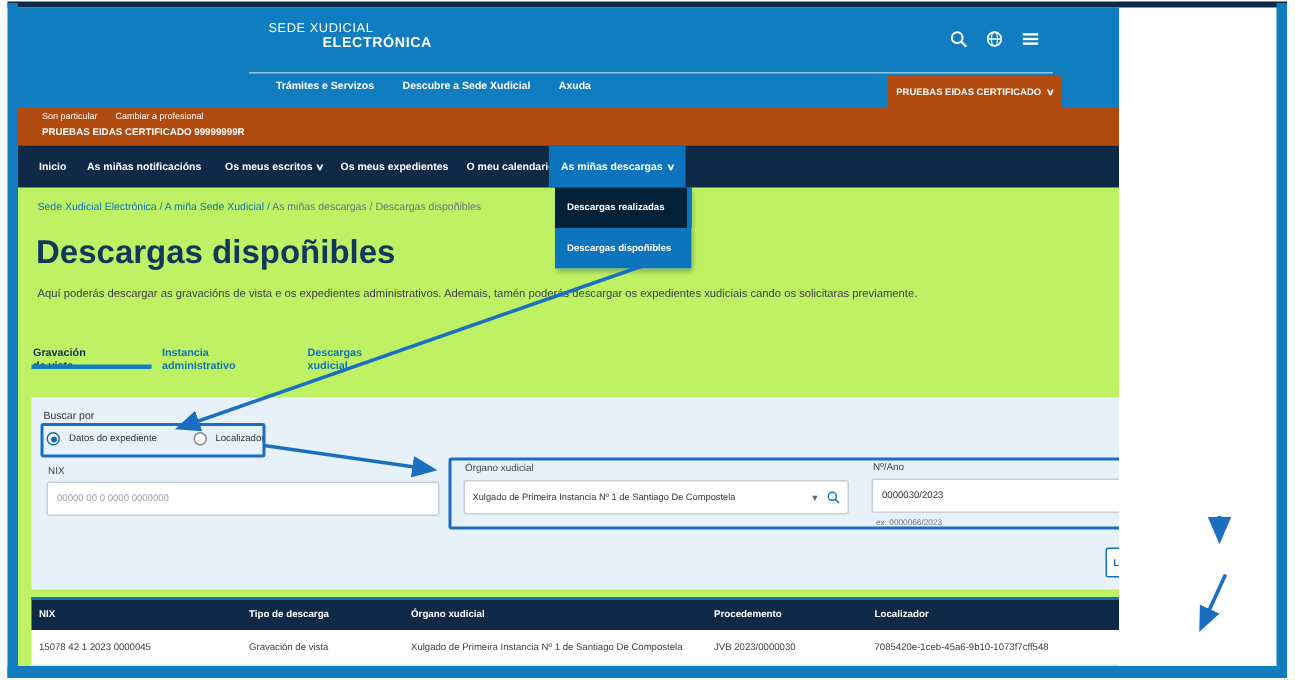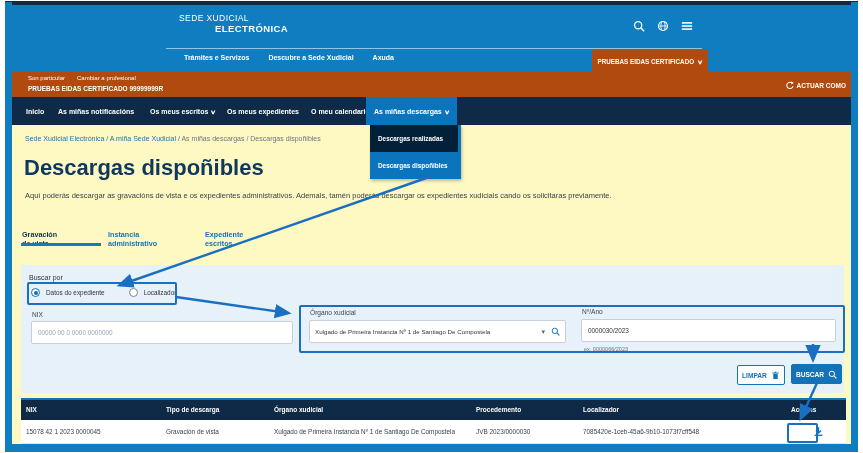--- a/index.html
+++ b/index.html
@@ -6,21 +6,21 @@
   html,body { width:863px; height:453px; background:#fff; overflow:hidden; position:relative;
     font-family:"Liberation Sans", sans-serif; }
 
   
   .frame { position:absolute; background:#0f7dc0; z-index:150; pointer-events:none; }
   .frame.top-dark { left:5px; top:1px; width:853px; height:4px; background:#0e2a47; }
   .frame.left  { left:5px; top:2px; width:7px; height:450px; }
   .frame.right { left:851px; top:2px; width:7px; height:450px; }
   .frame.bottom{ left:5px; top:444px; width:853px; height:8px; }
 
-  .page { position:absolute; left:12px; top:5px; width:839px; height:439px; background:#fef9c3; overflow:hidden; }
+  .page { position:absolute; left:12px; top:5px; width:734px; height:439px; background:#bef264; overflow:hidden; }
 
   
   .hdr { position:absolute; left:0; top:0; width:839px; height:92px; background:#0f7dc0; }
   .logo { position:absolute; left:167px; top:9px; color:#fff; line-height:1.15; }
   .logo .l1 { font-size:8.5px; letter-spacing:.4px; }
   .logo .l2 { font-size:9.5px; font-weight:bold; letter-spacing:.4px;padding-left:36px; }
   .hdr-icons { position:absolute; left:621px; top:15px; display:flex; gap:12px; align-items:center; }
   .hdr-sep { position:absolute; left:154px; top:43px; width:536px; height:1px; background:rgba(255,255,255,.55); }
   .hdr-nav { position:absolute; left:172px; top:49px; display:flex; gap:19px; }
   .hdr-nav span { color:#fff; font-size:7px; font-weight:bold; }
@@ -211,21 +211,21 @@
 
   <div class="crumb">
     <span class="lk">Sede Xudicial Electrónica / A miña Sede Xudicial /</span><span class="cur"> As miñas descargas / Descargas dispoñibles</span>
   </div>
   <h1 class="title">Descargas dispoñibles</h1>
   <p class="desc">Aquí poderás descargar as gravacións de vista e os expedientes administrativos. Ademais, tamén poderás descargar os expedientes xudiciais cando os solicitaras previamente.</p>
 
   <div class="tabs">
     <span class="tab active" style="left:10px">Gravación de vista</span>
     <span class="tab" style="left:96px">Instancia administrativo</span>
-    <span class="tab" style="left:193px">Expediente escritos</span>
+    <span class="tab" style="left:193px">Descargas xudicial</span>
     <div class="tab-underline"></div>
   </div>
 
   <div class="panel">
     <div class="legend">Buscar por</div>
 
     <div class="radio-row">
       <span class="radio">
         <span class="rb sel"></span>
         <span>Datos do expediente</span>

